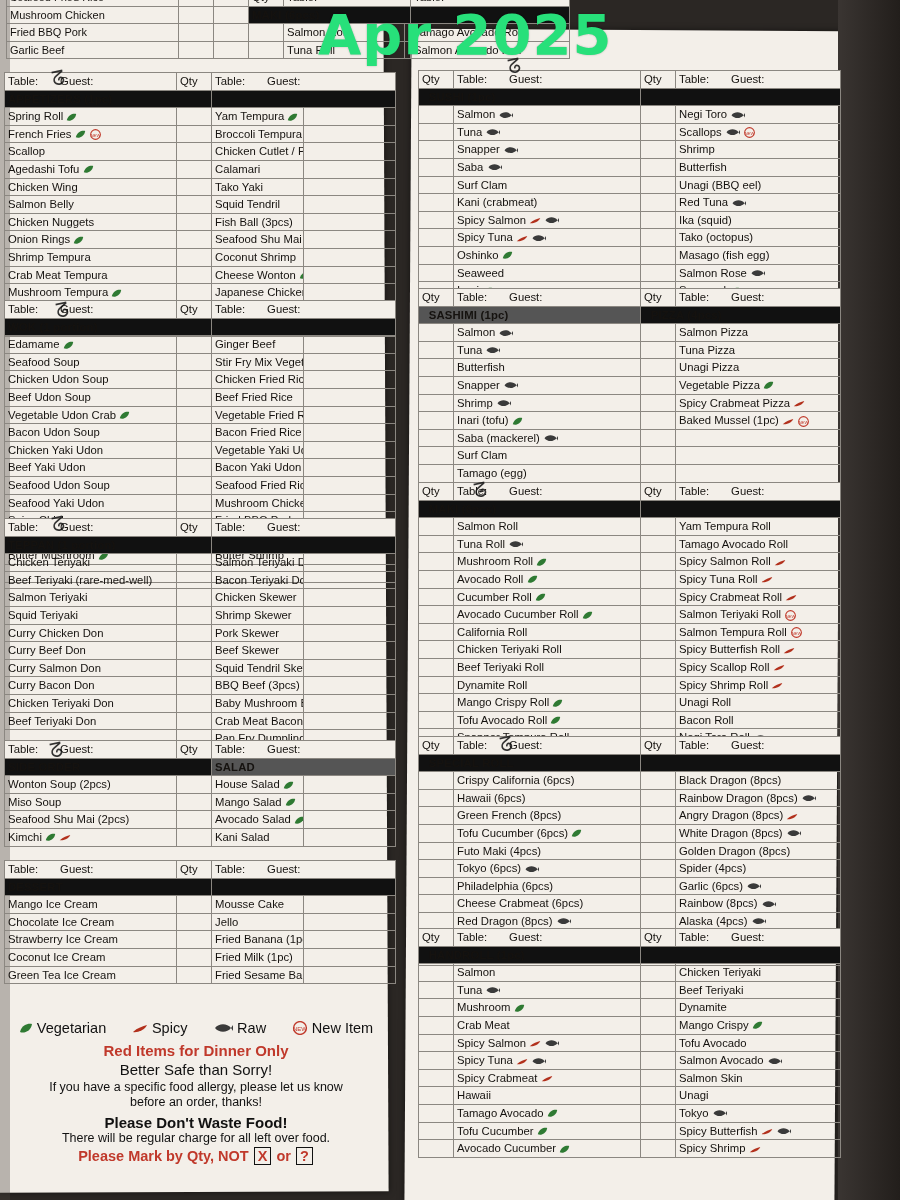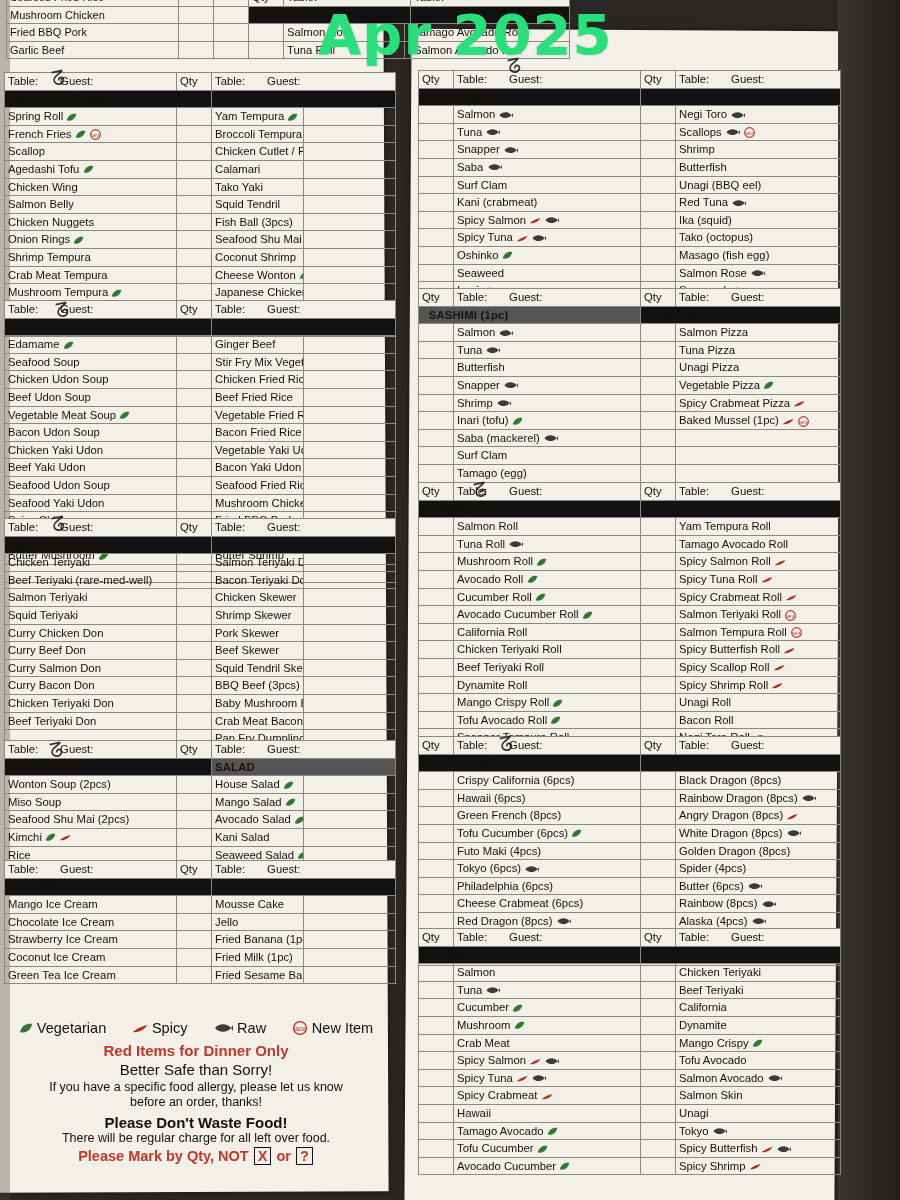--- a/index.html
+++ b/index.html
@@ -279,21 +279,21 @@
           <td class="" style="width:150px"><span>Chicken Fried Rice</span></td>
           <td style="width:27px"></td>
         </tr>
         <tr>
           <td class="" style="width:165px"><span>Beef Udon Soup</span></td>
           <td style="width:28px"></td>
           <td class="" style="width:150px"><span>Beef Fried Rice</span></td>
           <td style="width:27px"></td>
         </tr>
         <tr>
-          <td class="" style="width:165px"><span>Vegetable Meat Soup</span> <svg class="icon" width="11" height="9" viewBox="0 0 14 11">
+          <td class="" style="width:165px"><span>Vegetable Udon Crab</span> <svg class="icon" width="11" height="9" viewBox="0 0 14 11">
               <path d="M1 9 C3 1,10 0,13 1 C12 8,5 11,1 9 Z" fill="#2f7a33"></path>
             </svg></td>
           <td style="width:28px"></td>
           <td class="" style="width:150px"><span>Vegetable Fried Rice</span> </td>
           <td style="width:27px"></td>
         </tr>
         <tr>
           <td class="" style="width:165px"><span>Bacon Udon Soup</span></td>
           <td style="width:28px"></td>
           <td class="" style="width:150px"><span>Bacon Fried Rice</span></td>
@@ -474,28 +474,20 @@
         <tr>
           <td class="" style="width:165px"><span>Kimchi</span> <svg class="icon" width="11" height="9" viewBox="0 0 14 11">
               <path d="M1 9 C3 1,10 0,13 1 C12 8,5 11,1 9 Z" fill="#2f7a33"></path>
             </svg> <svg class="icon" width="12" height="9" viewBox="0 0 16 11">
               <path d="M1 9 C5 10,13 7,15 2 C11 3,5 5,1 9 Z" fill="#b2301c"></path>
             </svg></td>
           <td style="width:28px"></td>
           <td class="red" style="width:150px"><span>Kani Salad</span></td>
           <td style="width:27px"></td>
         </tr>
-        <tr>
-          <td class="" style="width:165px"><span>Rice</span></td>
-          <td style="width:28px"></td>
-          <td class="red" style="width:150px"><span>Seaweed Salad</span> <svg class="icon" width="11" height="9" viewBox="0 0 14 11">
-              <path d="M1 9 C3 1,10 0,13 1 C12 8,5 11,1 9 Z" fill="#2f7a33"></path>
-            </svg></td>
-          <td style="width:27px"></td>
-        </tr>
       </tbody>
     </table>
 </div>
 <div class="block" style="left:4px;top:860px;">
   <table class="menu" id="t-dessert" style="width:370px;">
       <tbody>
         <tr>
           <td class="hdr" style="width:165px">Table: &nbsp; &nbsp; &nbsp; Guest:</td>
           <td class="hdr" style="width:28px">Qty</td>
           <td class="hdr" colspan="2" style="width:177px">Table: &nbsp; &nbsp; &nbsp; Guest:</td>
@@ -944,21 +936,21 @@
           <td class="red" style="width:180px"><span>Tokyo (6pcs)</span> <svg class="icon" width="15" height="9" viewBox="0 0 20 11">
               <path d="M2 5 C6 0,14 0,18 5 C14 10,6 10,2 5 Z M18 5 L20 2 L20 8 Z" fill="#3a3a3a"></path>
             </svg></td>
           <td style="width:28px"></td>
           <td class="red" style="width:158px"><span>Spider (4pcs)</span></td>
         </tr>
         <tr>
           <td style="width:28px"></td>
           <td class="red" style="width:180px"><span>Philadelphia (6pcs)</span></td>
           <td style="width:28px"></td>
-          <td class="red" style="width:158px"><span>Butter (6pcs)</span> <svg class="icon" width="15" height="9" viewBox="0 0 20 11">
+          <td class="red" style="width:158px"><span>Garlic (6pcs)</span> <svg class="icon" width="15" height="9" viewBox="0 0 20 11">
               <path d="M2 5 C6 0,14 0,18 5 C14 10,6 10,2 5 Z M18 5 L20 2 L20 8 Z" fill="#3a3a3a"></path>
             </svg></td>
         </tr>
         <tr>
           <td style="width:28px"></td>
           <td class="red" style="width:180px"><span>Cheese Crabmeat (6pcs)</span></td>
           <td style="width:28px"></td>
           <td class="red" style="width:158px"><span>Rainbow (8pcs)</span> <svg class="icon" width="15" height="9" viewBox="0 0 20 11">
               <path d="M2 5 C6 0,14 0,18 5 C14 10,6 10,2 5 Z M18 5 L20 2 L20 8 Z" fill="#3a3a3a"></path>
             </svg></td>
@@ -1011,28 +1003,20 @@
           <td style="width:28px"></td>
           <td class="" style="width:158px"><span>Chicken Teriyaki</span></td>
         </tr>
         <tr>
           <td style="width:28px"></td>
           <td class="" style="width:180px"><span>Tuna</span> <svg class="icon" width="15" height="9" viewBox="0 0 20 11">
               <path d="M2 5 C6 0,14 0,18 5 C14 10,6 10,2 5 Z M18 5 L20 2 L20 8 Z" fill="#3a3a3a"></path>
             </svg></td>
           <td style="width:28px"></td>
           <td class="" style="width:158px"><span>Beef Teriyaki</span></td>
-        </tr>
-        <tr>
-          <td style="width:28px"></td>
-          <td class="" style="width:180px"><span>Cucumber</span> <svg class="icon" width="11" height="9" viewBox="0 0 14 11">
-              <path d="M1 9 C3 1,10 0,13 1 C12 8,5 11,1 9 Z" fill="#2f7a33"></path>
-            </svg></td>
-          <td style="width:28px"></td>
-          <td class="" style="width:158px"><span>California</span></td>
         </tr>
         <tr>
           <td style="width:28px"></td>
           <td class="" style="width:180px"><span>Mushroom</span> <svg class="icon" width="11" height="9" viewBox="0 0 14 11">
               <path d="M1 9 C3 1,10 0,13 1 C12 8,5 11,1 9 Z" fill="#2f7a33"></path>
             </svg></td>
           <td style="width:28px"></td>
           <td class="" style="width:158px"><span>Dynamite</span></td>
         </tr>
         <tr>

